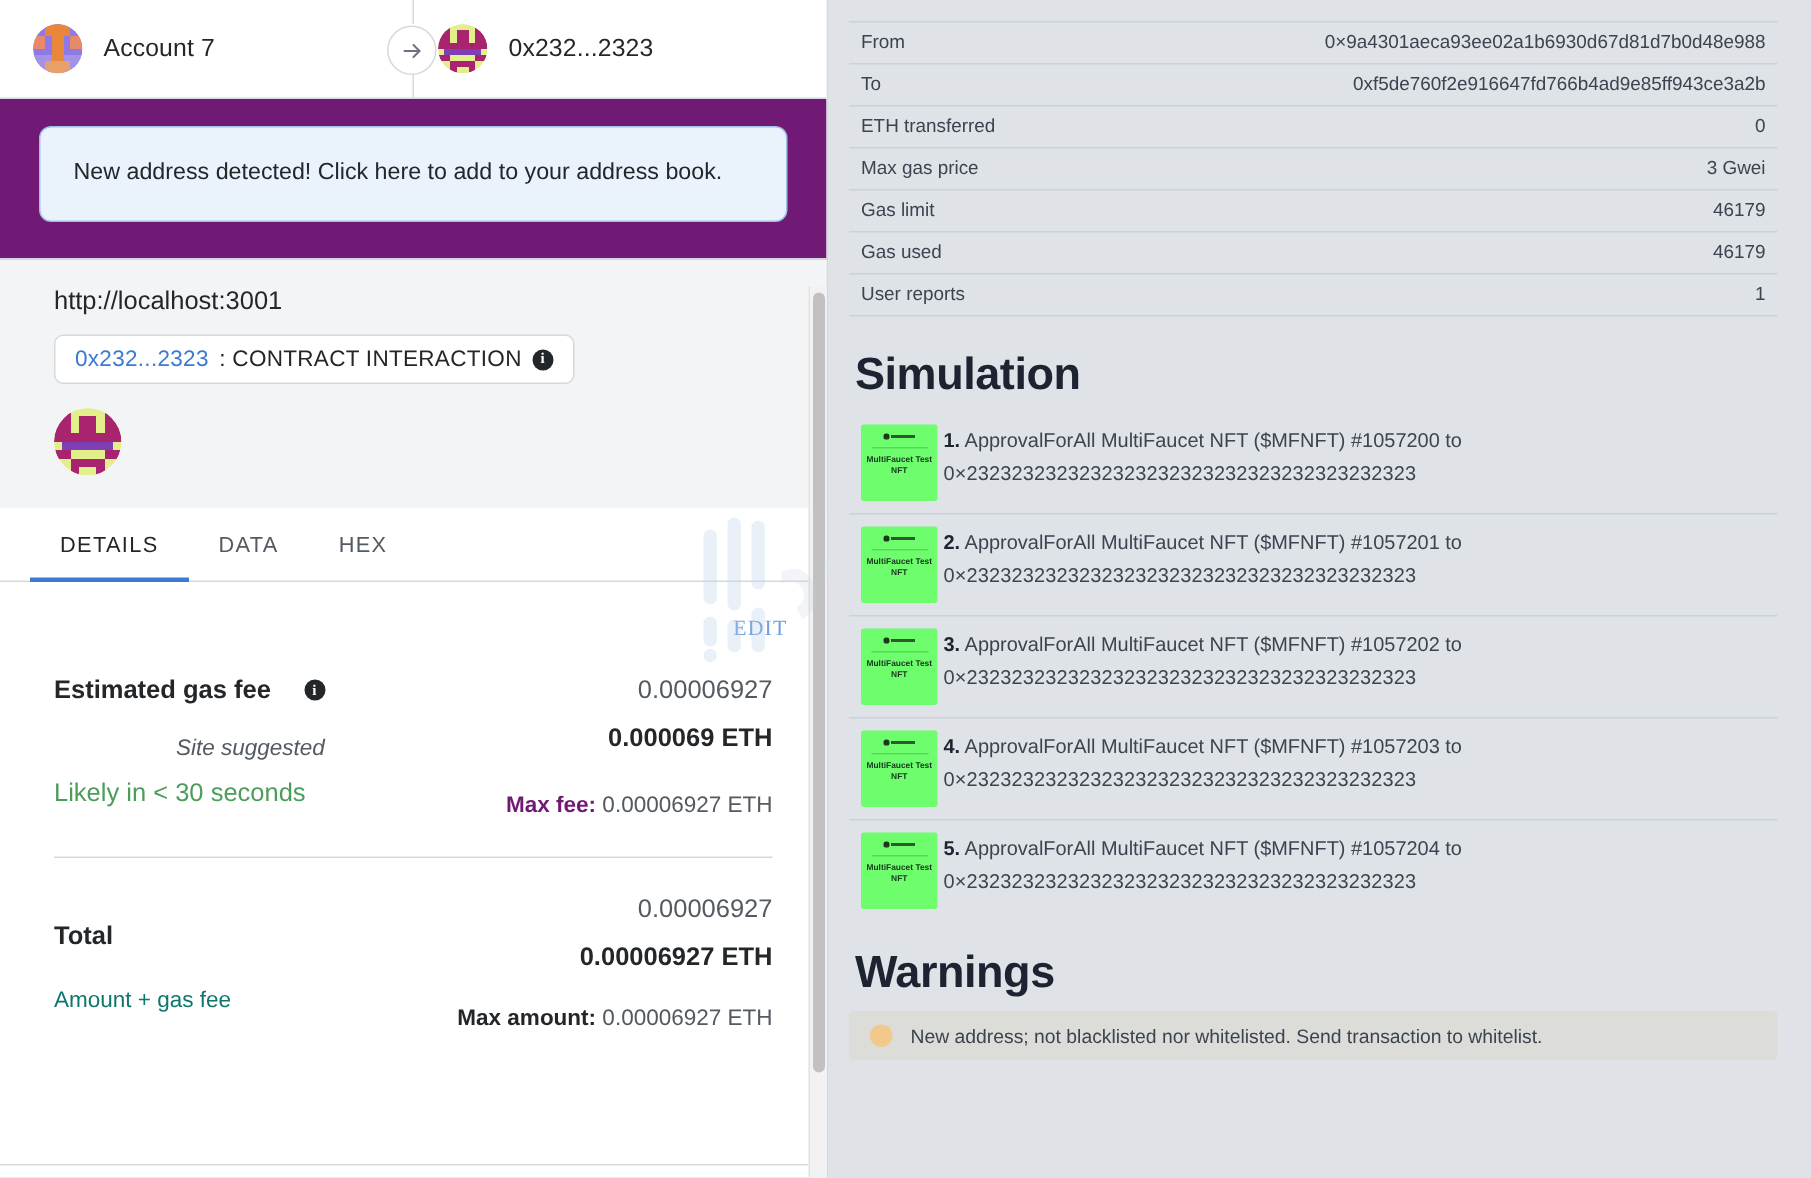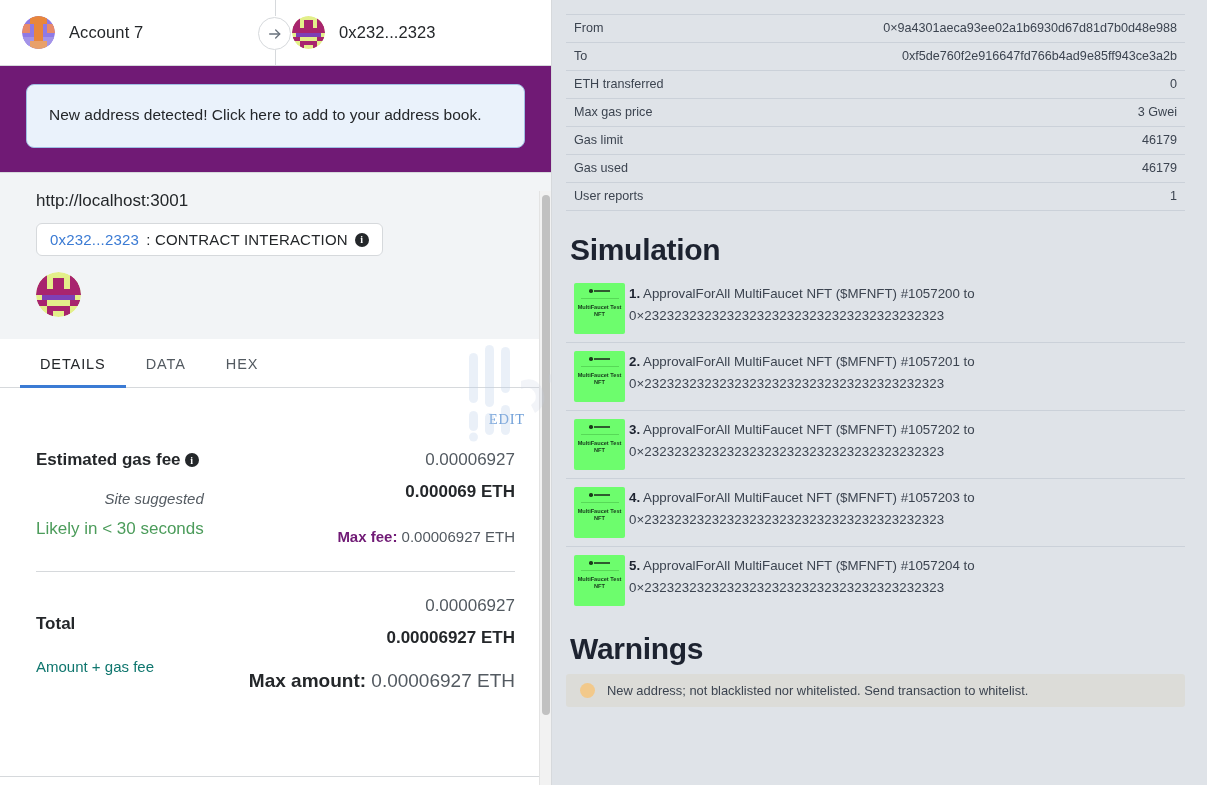--- a/index.html
+++ b/index.html
@@ -98,40 +98,40 @@
 
   
   .details-body { position: relative; flex: 1 1 auto; background: #fff; padding: 0 26px; overflow: hidden; }
   .edit-row { text-align: right; padding: 22px 0 0 0; }
   .edit-link { color: #6f9fd8; font-size: 14.5px; letter-spacing: .8px; cursor: pointer; font-family: Liberation Serif, serif; }
 
   .fee-row { display: flex; align-items: flex-start; justify-content: space-between; padding-top: 22px; }
   .fee-left { padding-left: 10px; }
   .fee-title {
     font-size: 17px; font-weight: bold; color: #24272a;
-    display: flex; align-items: center; gap: 4px;
+    display: flex; align-items: center; gap: 22px;
   }
   .fee-sub-italic { font-style: italic; color: #535a61; font-size: 15px; margin-top: 20px; text-align: right; }
   .fee-sub-green { color: #4c9c5b; font-size: 17px; margin-top: 12px; }
   .fee-right { text-align: right; padding-right: 10px; }
   .fee-native { font-size: 17px; color: #535a61; }
   .fee-eth { font-size: 17px; font-weight: bold; color: #24272a; margin-top: 12px; }
   .fee-max { font-size: 15px; color: #535a61; margin-top: 26px; }
   .fee-max b { color: #701a75; }
 
   .hr-sep { height: 1px; background: #d6d9dc; margin: 26px 10px 0 10px; }
 
   .total-row { display: flex; align-items: flex-start; justify-content: space-between; padding-top: 24px; }
   .total-left { padding-left: 10px; }
   .total-title { font-size: 17px; font-weight: bold; color: #24272a; margin-top: 18px; }
   .total-sub { font-size: 15px; color: #0f766e; margin-top: 24px; }
   .total-right { text-align: right; padding-right: 10px; }
   .total-native { font-size: 17px; color: #535a61; }
   .total-eth { font-size: 17px; font-weight: bold; color: #24272a; margin-top: 12px; }
-  .total-max { font-size: 19px; color: #535a61; margin-top: 22px; }
+  .total-max { font-size: 15px; color: #535a61; margin-top: 22px; }
   .total-max b { color: #24272a; }
   .bottom-sep { position: absolute; left: 0; right: 12px; bottom: 8px; height: 1px; background: #d6d9dc; }
 
   
   .lscroll-track {
     position: absolute; right: 0; top: 191px; width: 12px; bottom: 0;
     background: #f2f2f2; border-left: 1px solid #e3e3e3;
   }
   .lscroll-thumb {
     position: absolute; left: 2px; top: 4px; width: 8px; height: 520px;

